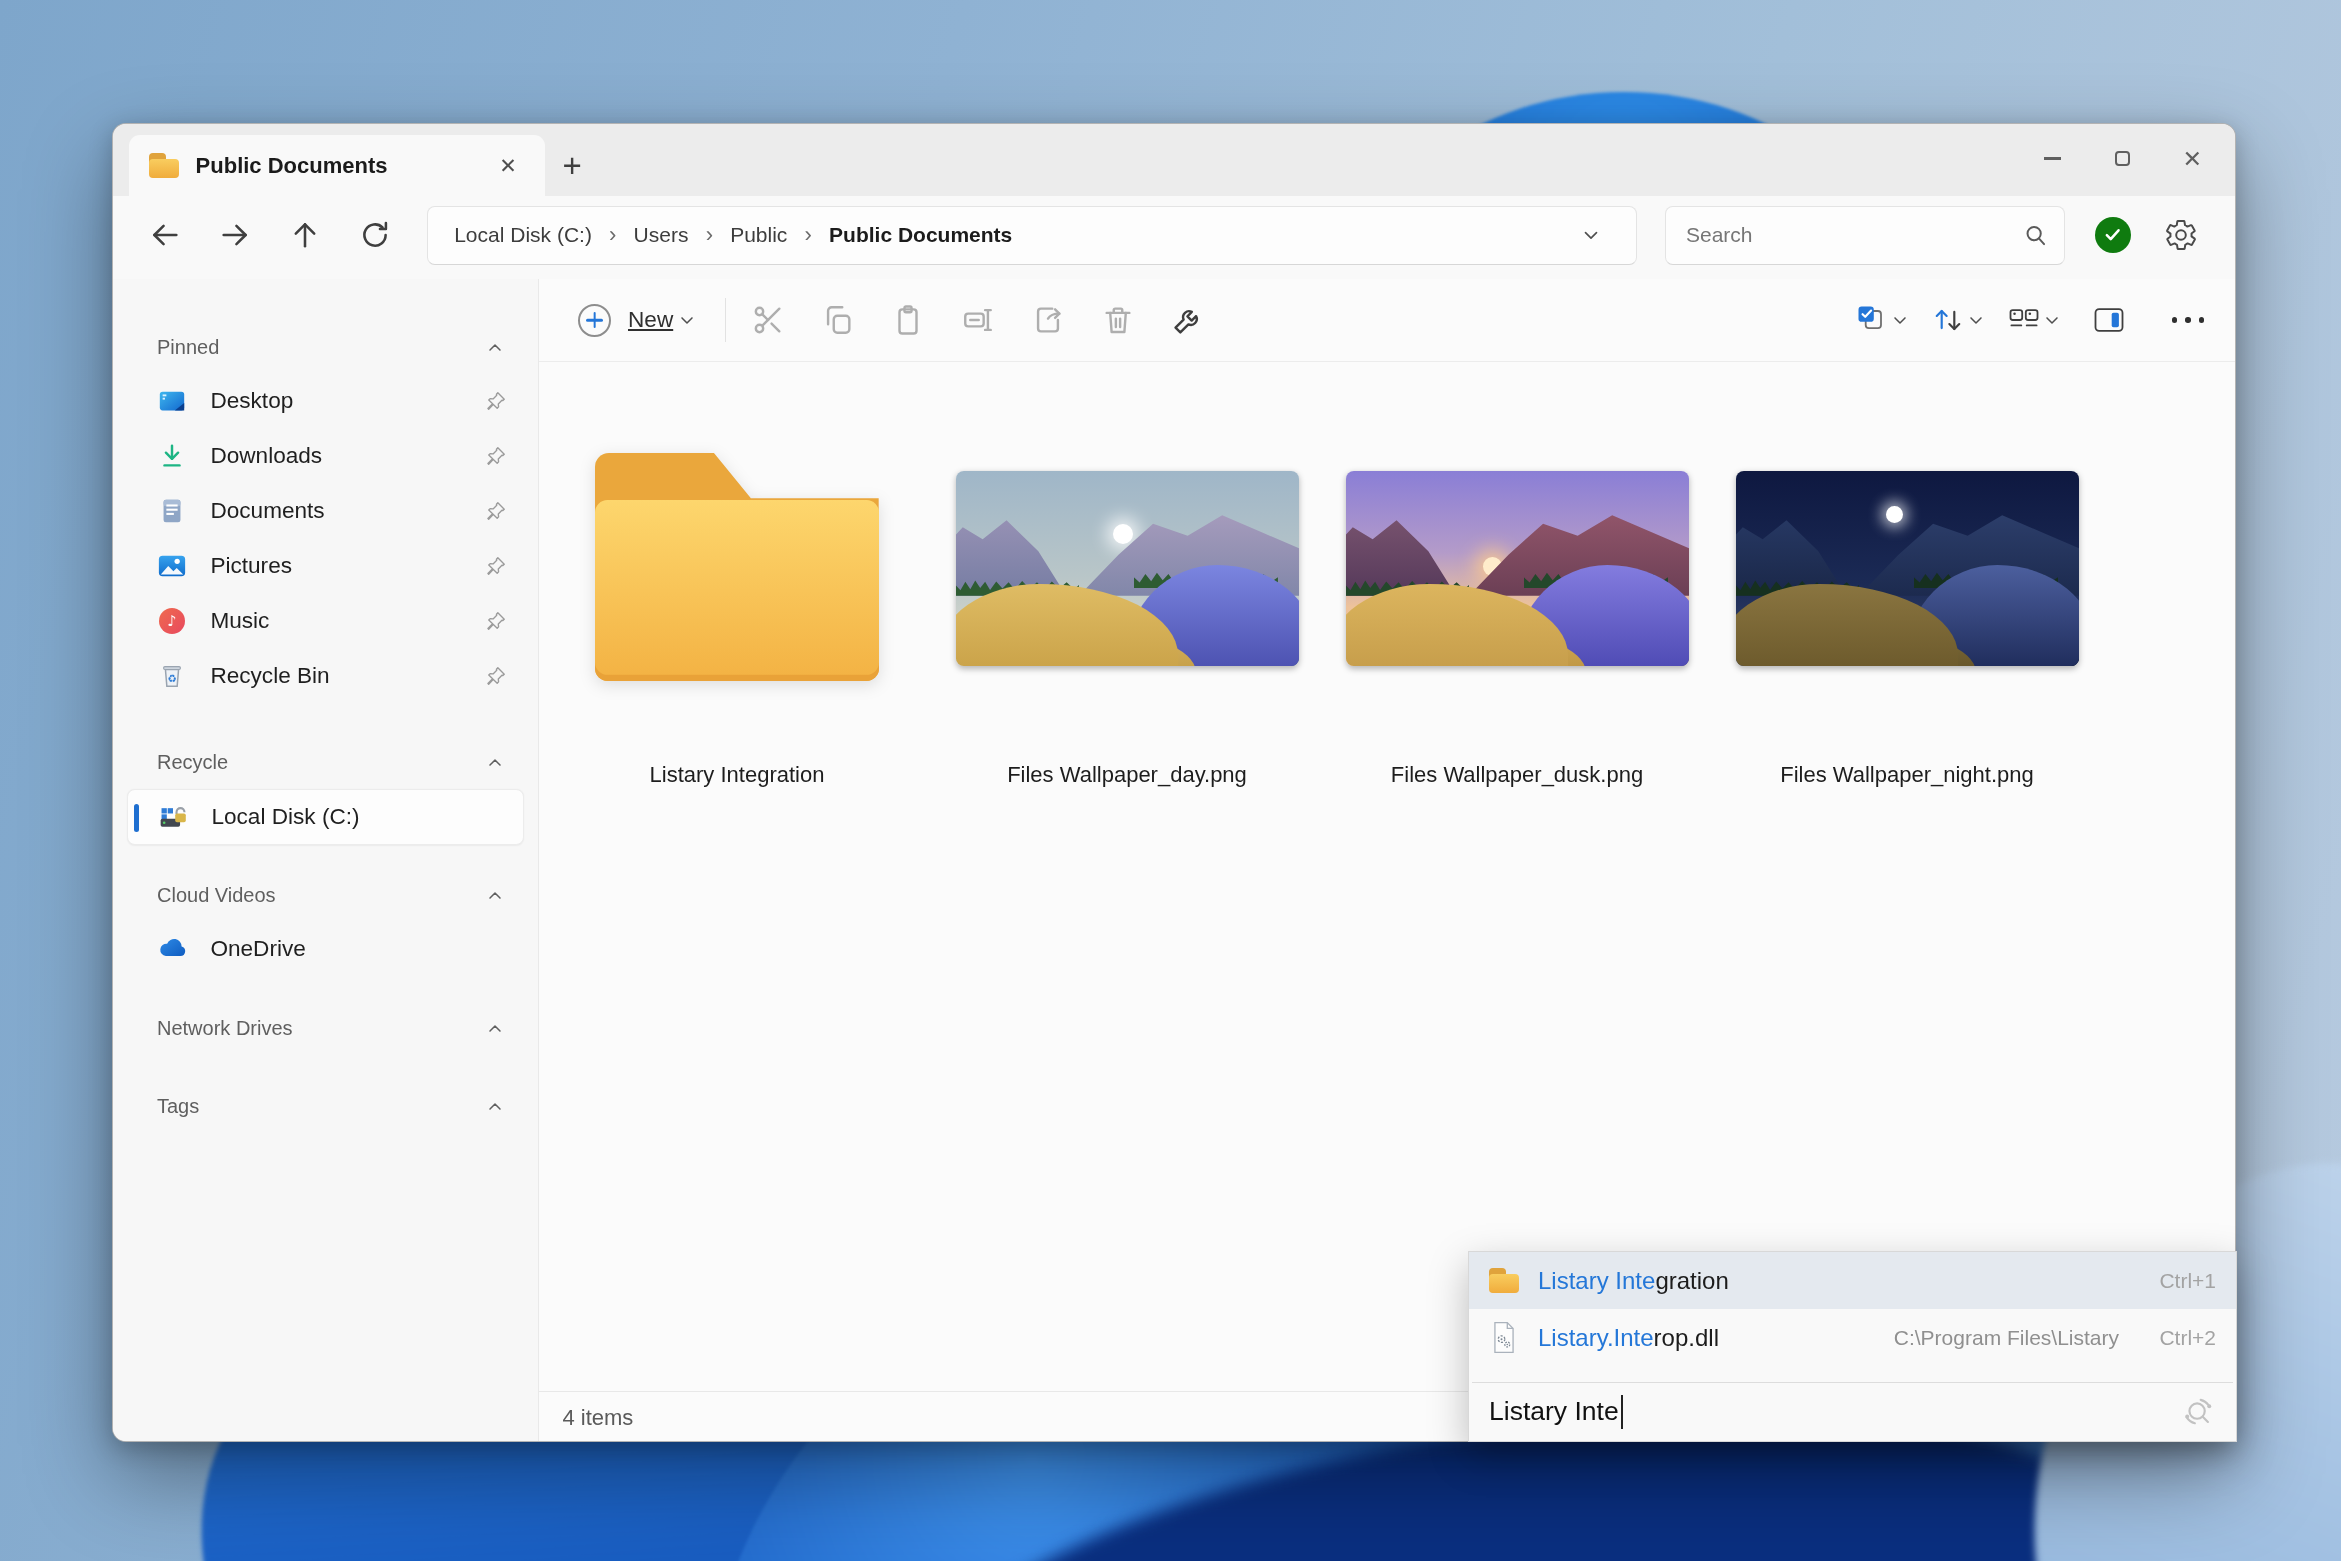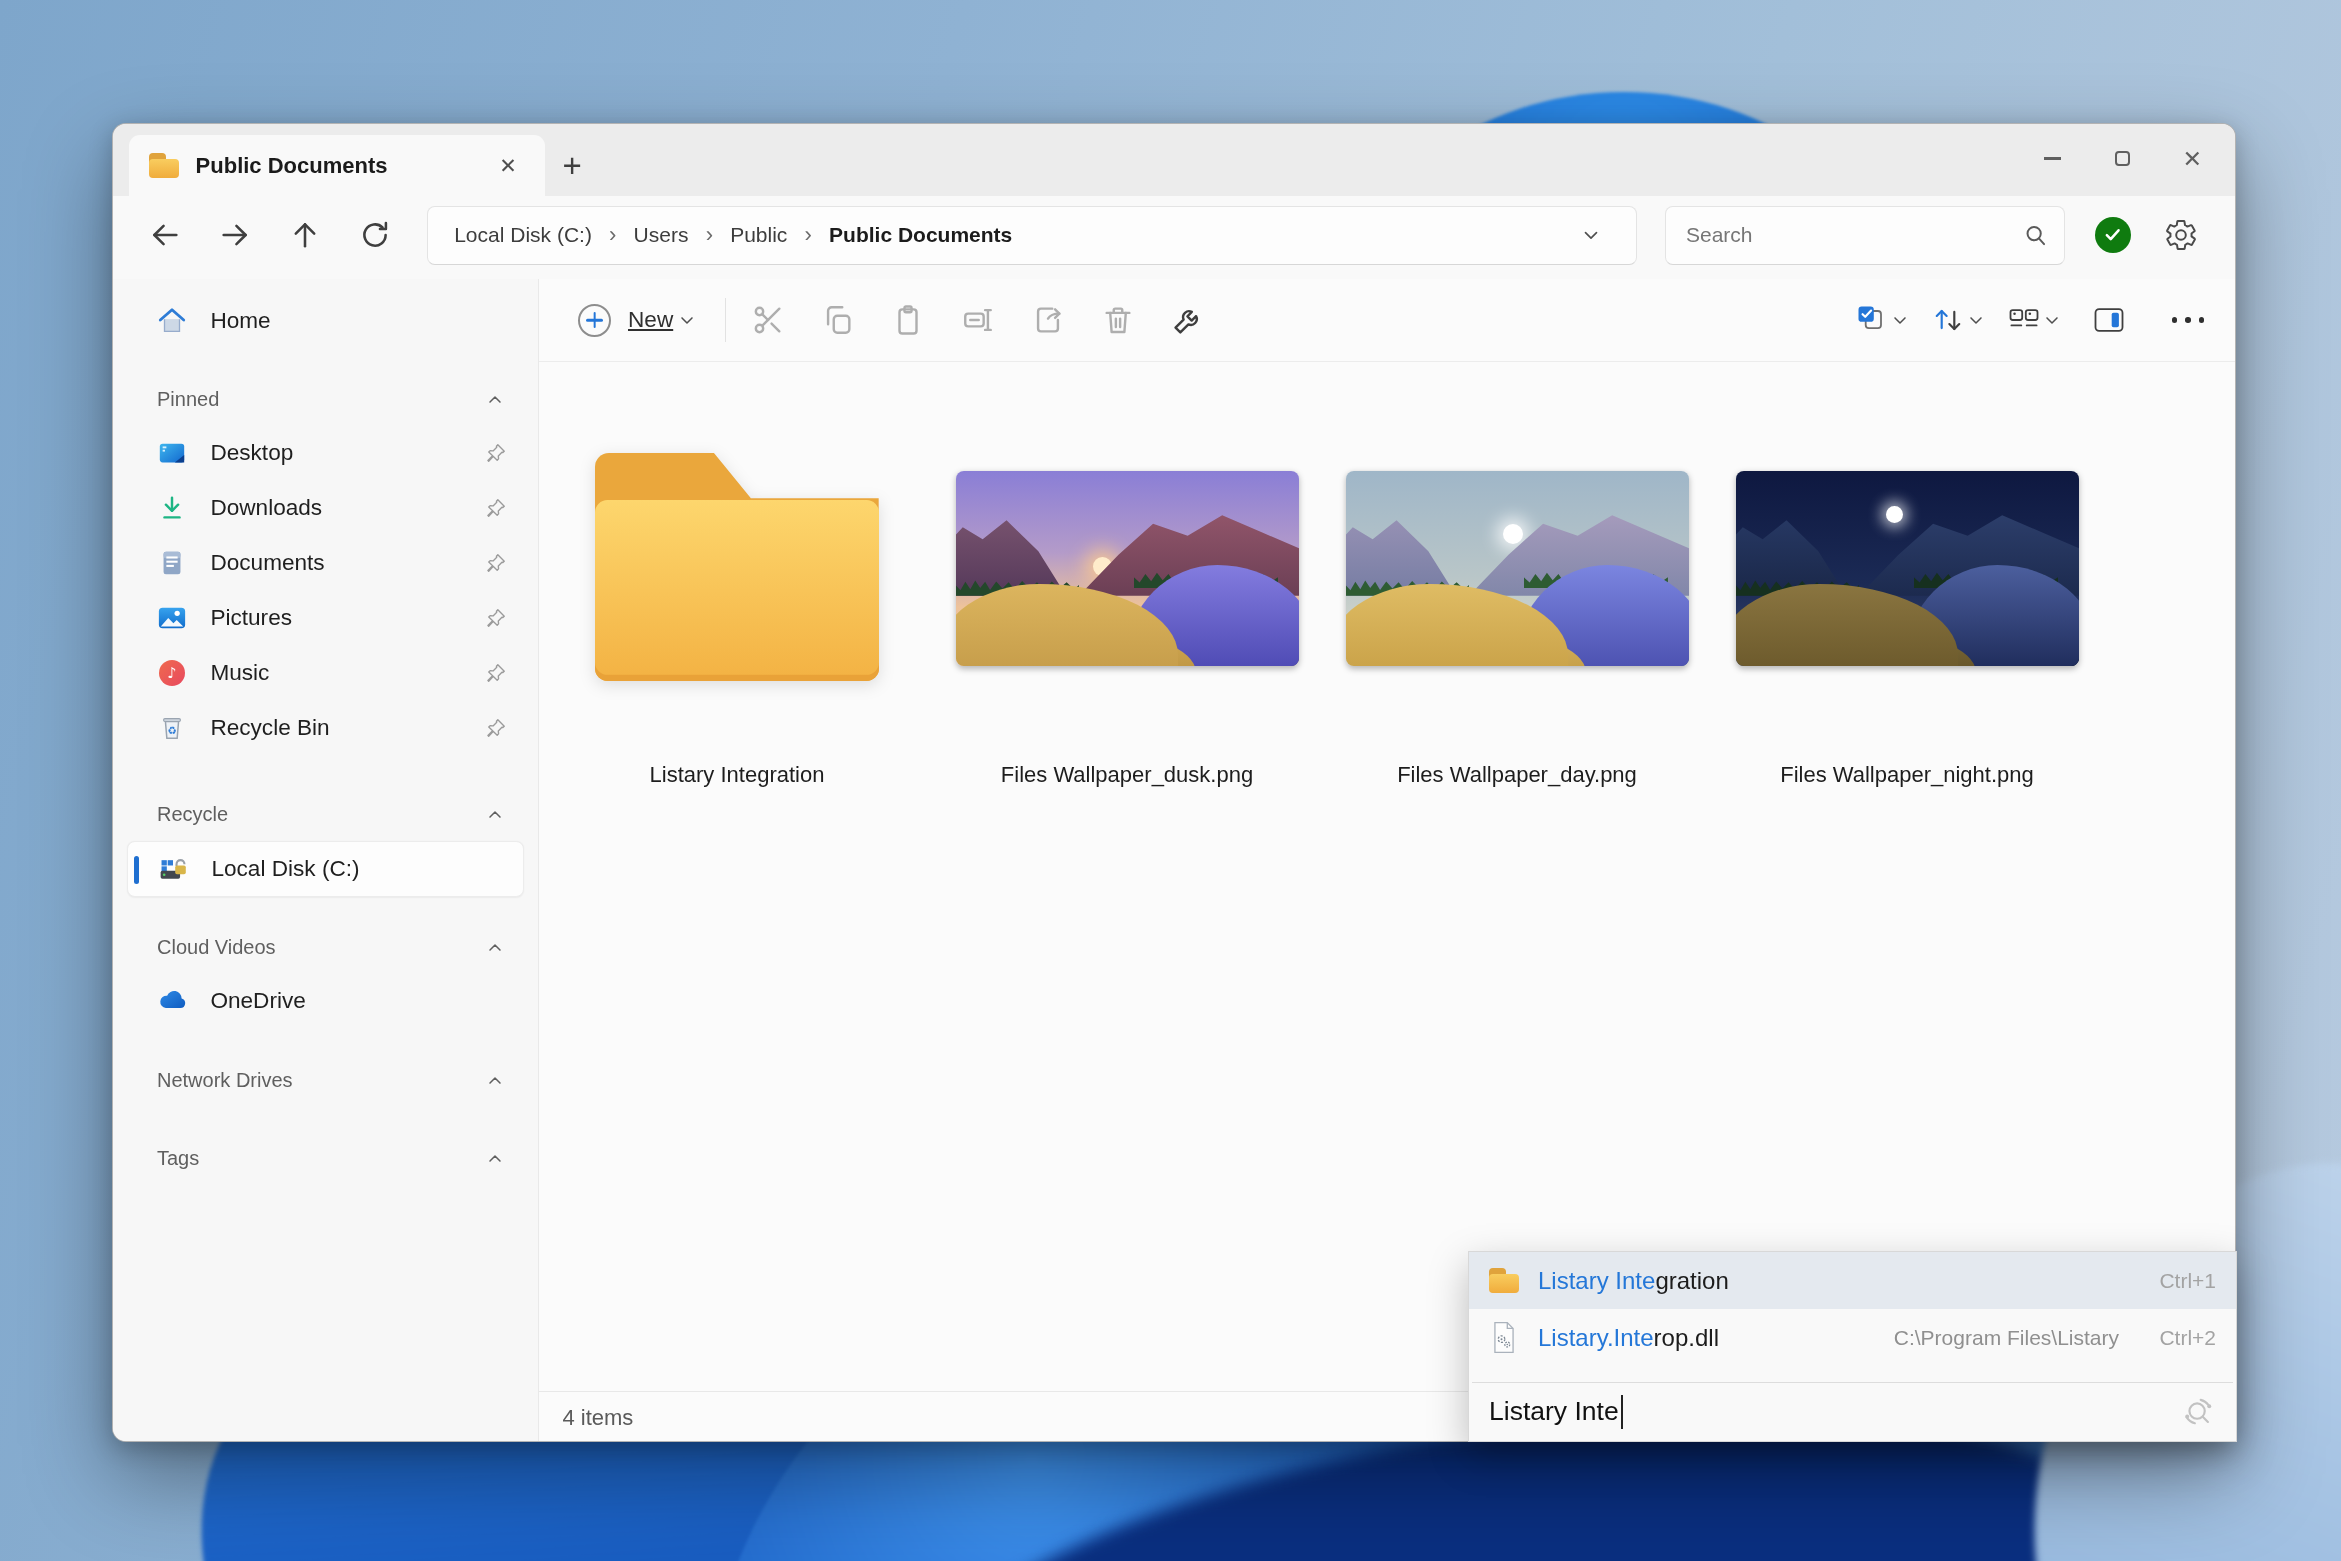--- a/index.html
+++ b/index.html
@@ -306,29 +306,20 @@
             <path d="M19.4 13c.04-.33.06-.66.06-1s-.02-.67-.06-1l2.1-1.6a.5.5 0 0 0 .12-.64l-2-3.46a.5.5 0 0 0-.6-.22l-2.5 1a7.3 7.3 0 0 0-1.7-1l-.4-2.6a.5.5 0 0 0-.5-.43h-4a.5.5 0 0 0-.5.42l-.4 2.6c-.6.25-1.17.6-1.7 1l-2.5-1a.5.5 0 0 0-.6.23l-2 3.46a.5.5 0 0 0 .12.64L4.6 11c-.04.33-.06.66-.06 1s.02.67.06 1l-2.1 1.6a.5.5 0 0 0-.12.64l2 3.46c.13.22.4.3.6.22l2.5-1c.52.4 1.1.74 1.7 1l.4 2.6c.04.24.25.42.5.42h4c.25 0 .46-.18.5-.42l.4-2.6a7.3 7.3 0 0 0 1.7-1l2.5 1c.23.09.48 0 .6-.22l2-3.46a.5.5 0 0 0-.12-.64L19.4 13z"></path>
             <circle cx="12" cy="12" r="3.4"></circle>
           </svg>
       </div>
     </div>
 
     <div class="winbody">
 
       <div class="sidebar">
 
-        <div class="siderow home">
-          <span class="side-ic">
-            <svg width="30" height="30" viewBox="0 0 32 32">
-                <path d="M8 14v13h16V14" fill="#cdd8e6" stroke="#97accc" stroke-width="1.4"></path>
-                <path d="M3.5 15 16 4l12.5 11" fill="none" stroke="#2e7cd6" stroke-width="3" stroke-linecap="round" stroke-linejoin="round"></path>
-              </svg>
-          </span>
-          <span class="side-label">Home</span>
-        </div>
 
         <div class="sechead mt35">
           <span class="sec-label">Pinned</span>
           <span class="chevup">
             <svg width="20" height="20" viewBox="0 0 24 24" fill="none" stroke="#5f5f5f" stroke-width="1.8" stroke-linecap="round" stroke-linejoin="round">
                 <path d="M6 14.5 12 8.5 18 14.5"></path>
               </svg>
           </span>
         </div>
 
@@ -627,58 +618,58 @@
 
         <div class="files">
           <div class="tile">
             <div class="tile-art">
               <div class="folder-lg">
                 <div class="back"></div>
                   <div class="front"></div>
               </div>
             </div>
             <div class="tile-label">Listary Integration</div>
+          </div>
+
+          <div class="tile">
+            <div class="tile-art">
+              <div class="thumb day">
+                <div class="sky"></div>
+                  <div class="sun"></div>
+                <div class="mtn m-left"></div>
+                  <div class="mtn m-right"></div>
+                <div class="trees t-left"></div>
+                  <div class="trees t-right"></div>
+                <div class="water"></div>
+                <div class="bush2"></div>
+                  <div class="bush"></div>
+                <div class="grass2"></div>
+                  <div class="grass"></div>
+              </div>
+            </div>
+            <div class="tile-label">Files Wallpaper_day.png</div>
           </div>
 
           <div class="tile">
             <div class="tile-art">
               <div class="thumb dusk">
                 <div class="sky"></div>
                   <div class="sun"></div>
                 <div class="mtn m-left"></div>
                   <div class="mtn m-right"></div>
                 <div class="trees t-left"></div>
                   <div class="trees t-right"></div>
                 <div class="water"></div>
                 <div class="bush2"></div>
                   <div class="bush"></div>
                 <div class="grass2"></div>
                   <div class="grass"></div>
               </div>
             </div>
             <div class="tile-label">Files Wallpaper_dusk.png</div>
-          </div>
-
-          <div class="tile">
-            <div class="tile-art">
-              <div class="thumb day">
-                <div class="sky"></div>
-                  <div class="sun"></div>
-                <div class="mtn m-left"></div>
-                  <div class="mtn m-right"></div>
-                <div class="trees t-left"></div>
-                  <div class="trees t-right"></div>
-                <div class="water"></div>
-                <div class="bush2"></div>
-                  <div class="bush"></div>
-                <div class="grass2"></div>
-                  <div class="grass"></div>
-              </div>
-            </div>
-            <div class="tile-label">Files Wallpaper_day.png</div>
           </div>
 
           <div class="tile">
             <div class="tile-art">
               <div class="thumb night">
                 <div class="sky"></div>
                   <div class="sun"></div>
                 <div class="mtn m-left"></div>
                   <div class="mtn m-right"></div>
                 <div class="trees t-left"></div>

